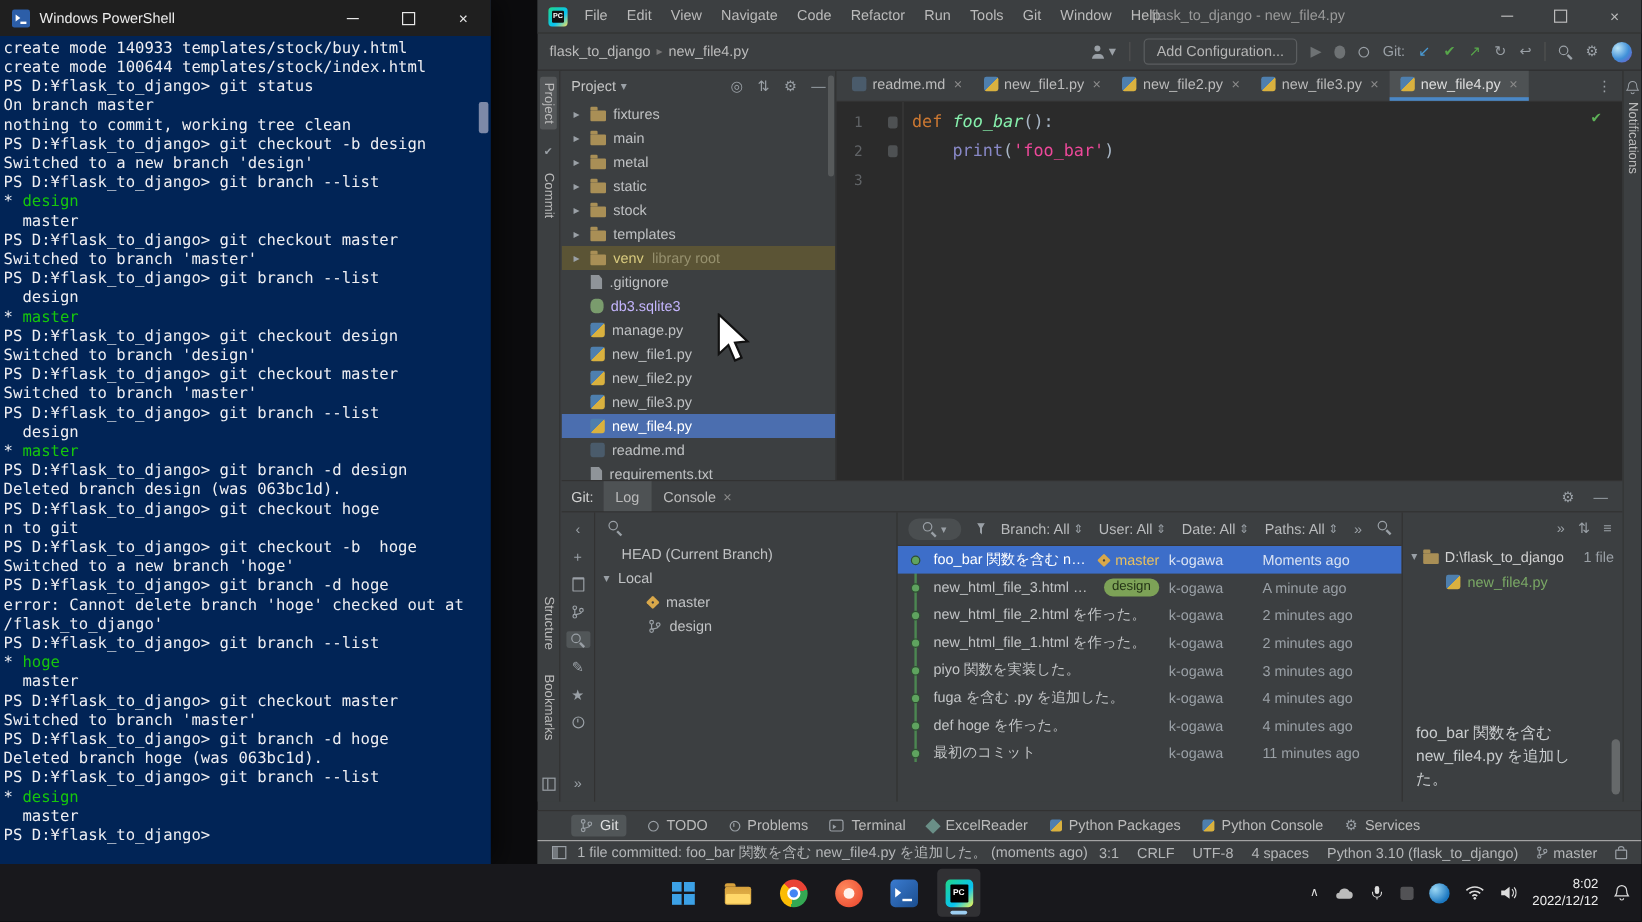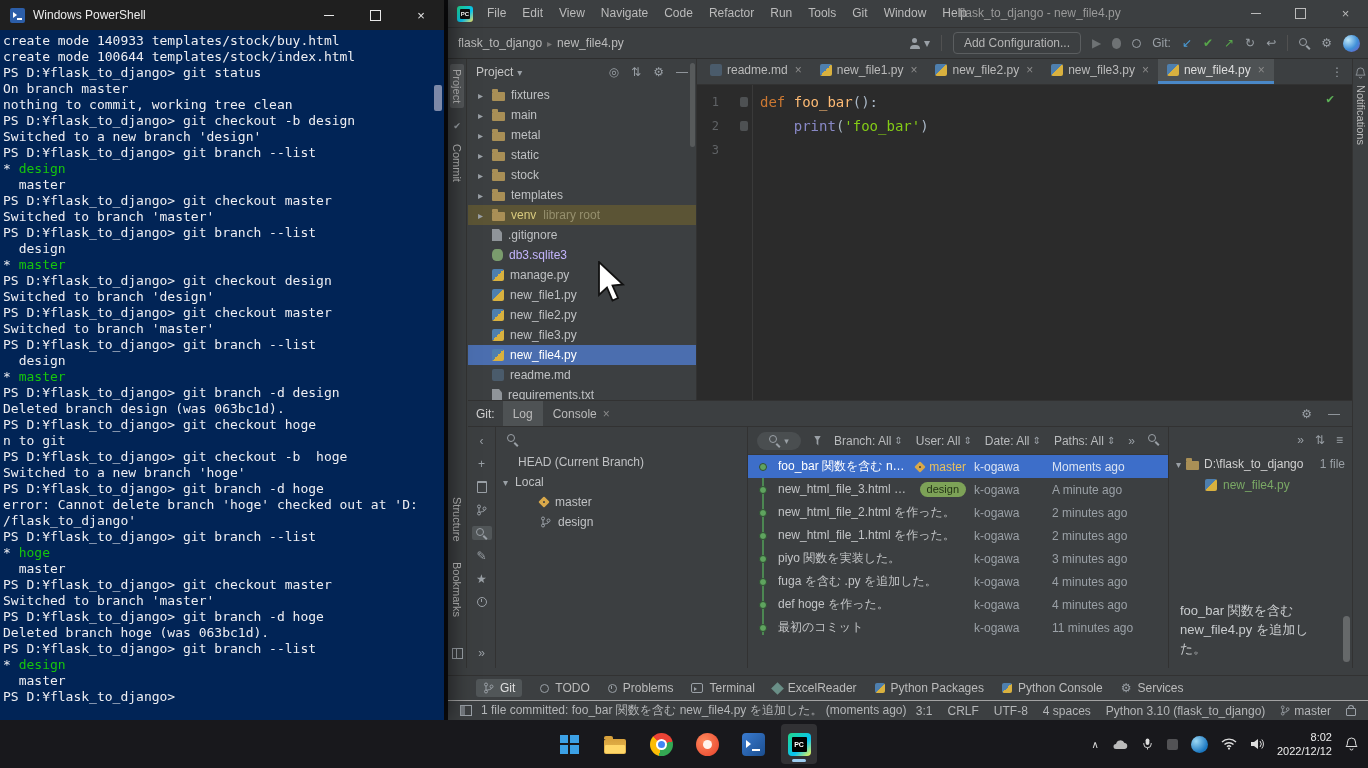--- a/index.html
+++ b/index.html
@@ -86,21 +86,21 @@
   .tab.active{background:#4e5254;border-bottom-color:#4a88c7;color:#ddd;}
   .tab .close{color:#8b8b8b;margin-left:2px;}
   .tabs-more{margin-left:auto;padding:0 9px;display:flex;align-items:center;color:#9aa0a6;}
   .editor-body{position:absolute;top:26px;left:0;right:0;bottom:0;font-family:"DejaVu Sans Mono","Liberation Mono",monospace;font-size:14px;padding-top:5px;}
   .editor-body::before{content:"";position:absolute;left:55px;top:0;bottom:0;width:1px;background:#3a3a3a;}
   .code-line{display:flex;height:24px;line-height:24px;}
   .ln{width:22px;text-align:right;color:#606366;font-size:12px;flex:none;}
   .gut{width:33px;flex:none;position:relative;}
   .gut .mark{position:absolute;right:4px;top:7px;width:8px;height:10px;background:#55585a;border-radius:2px;opacity:.85;}
   .code{padding-left:8px;white-space:pre;}
-  .tk-kw{color:#cc7832;}.tk-fn{color:#fdba74;}.tk-pl{color:#a9b7c6;}.tk-bi{color:#8888c6;}.tk-str{color:#84cc16;}
+  .tk-kw{color:#cc7832;}.tk-fn{color:#86efac;font-style:italic;}.tk-pl{color:#a9b7c6;}.tk-bi{color:#8888c6;}.tk-str{color:#ec4899;}
   .ok-check{position:absolute;top:6px;right:18px;color:#5db157;font-size:13px;}
 
   
   .git-panel{position:absolute;left:20px;top:400px;right:16px;height:268px;background:#3c3f41;border-top:1px solid #323232;box-sizing:border-box;}
   .git-header{height:26px;display:flex;align-items:center;padding-left:8px;border-bottom:1px solid #323232;box-sizing:border-box;}
   .git-label{color:#d2d2d2;margin-right:8px;}
   .git-tab{height:100%;display:flex;align-items:center;gap:6px;padding:0 10px;color:#bbb;}
   .git-tab.active{background:#4e5254;}
   .git-tab .close{color:#8b8b8b;}
   .git-header-icons{margin-left:auto;display:flex;gap:16px;padding-right:12px;color:#9aa0a6;}
@@ -164,21 +164,21 @@
   .status-bar{position:absolute;left:0;right:0;bottom:0;height:20px;background:#3c3f41;border-top:1px solid #a3a3a3;box-sizing:border-box;display:flex;align-items:center;padding:0 12px;color:#b4b6b8;}
   .i-layout{width:10px;height:9px;border:1px solid #9aa0a6;position:relative;display:inline-block;margin-right:9px;}
   .i-layout::after{content:"";position:absolute;left:0;bottom:0;width:4px;height:100%;background:#9aa0a6;opacity:.6;}
   .status-msg{white-space:nowrap;overflow:hidden;}
   .status-right{margin-left:auto;display:flex;gap:15px;align-items:center;white-space:nowrap;}
   .sb-branch{display:flex;align-items:center;gap:4px;}
   .i-lock{width:8px;height:6px;border:1px solid #9aa0a6;border-radius:1px;position:relative;display:inline-block;margin-top:3px;}
   .i-lock::before{content:"";position:absolute;left:1.2px;top:-4px;width:3.5px;height:3px;border:1px solid #9aa0a6;border-bottom:none;border-radius:3px 3px 0 0;}
 
   
-  #powershell{position:absolute;left:0;top:0;width:444px;height:720px;background:#012456;z-index:5;box-shadow:6px 0 22px rgba(0,0,0,.55);}
+  #powershell{position:absolute;left:0;top:0;width:409px;height:720px;background:#012456;z-index:5;box-shadow:6px 0 22px rgba(0,0,0,.55);}
   .ps-titlebar{height:30px;background:#1f1f1f;display:flex;align-items:center;color:#ececec;}
   .ps-logo{width:15px;height:15px;border-radius:2px;background:#2c5ea8;margin:0 8px 0 10px;position:relative;flex:none;}
   .ps-logo::before{content:"";position:absolute;left:3px;top:4px;border-left:4px solid #fff;border-top:3px solid transparent;border-bottom:3px solid transparent;}
   .ps-logo::after{content:"";position:absolute;left:7px;bottom:3px;width:5px;height:1.5px;background:#fff;}
   .ps-title{font-size:12px;}
   .ps-controls{margin-left:auto;display:flex;height:100%;}
   .ps-ctl{width:46px;display:flex;align-items:center;justify-content:center;color:#e8e8e8;font-size:13px;}
   .ps-body{position:absolute;top:30px;left:0;right:13px;bottom:0;padding:3px 0 0 3px;font-family:"DejaVu Sans Mono","Liberation Mono",monospace;font-size:13px;line-height:16px;color:#eeeef2;overflow:hidden;}
   .ps-line{white-space:pre;}
   .ps-g{color:#16c60c;}

